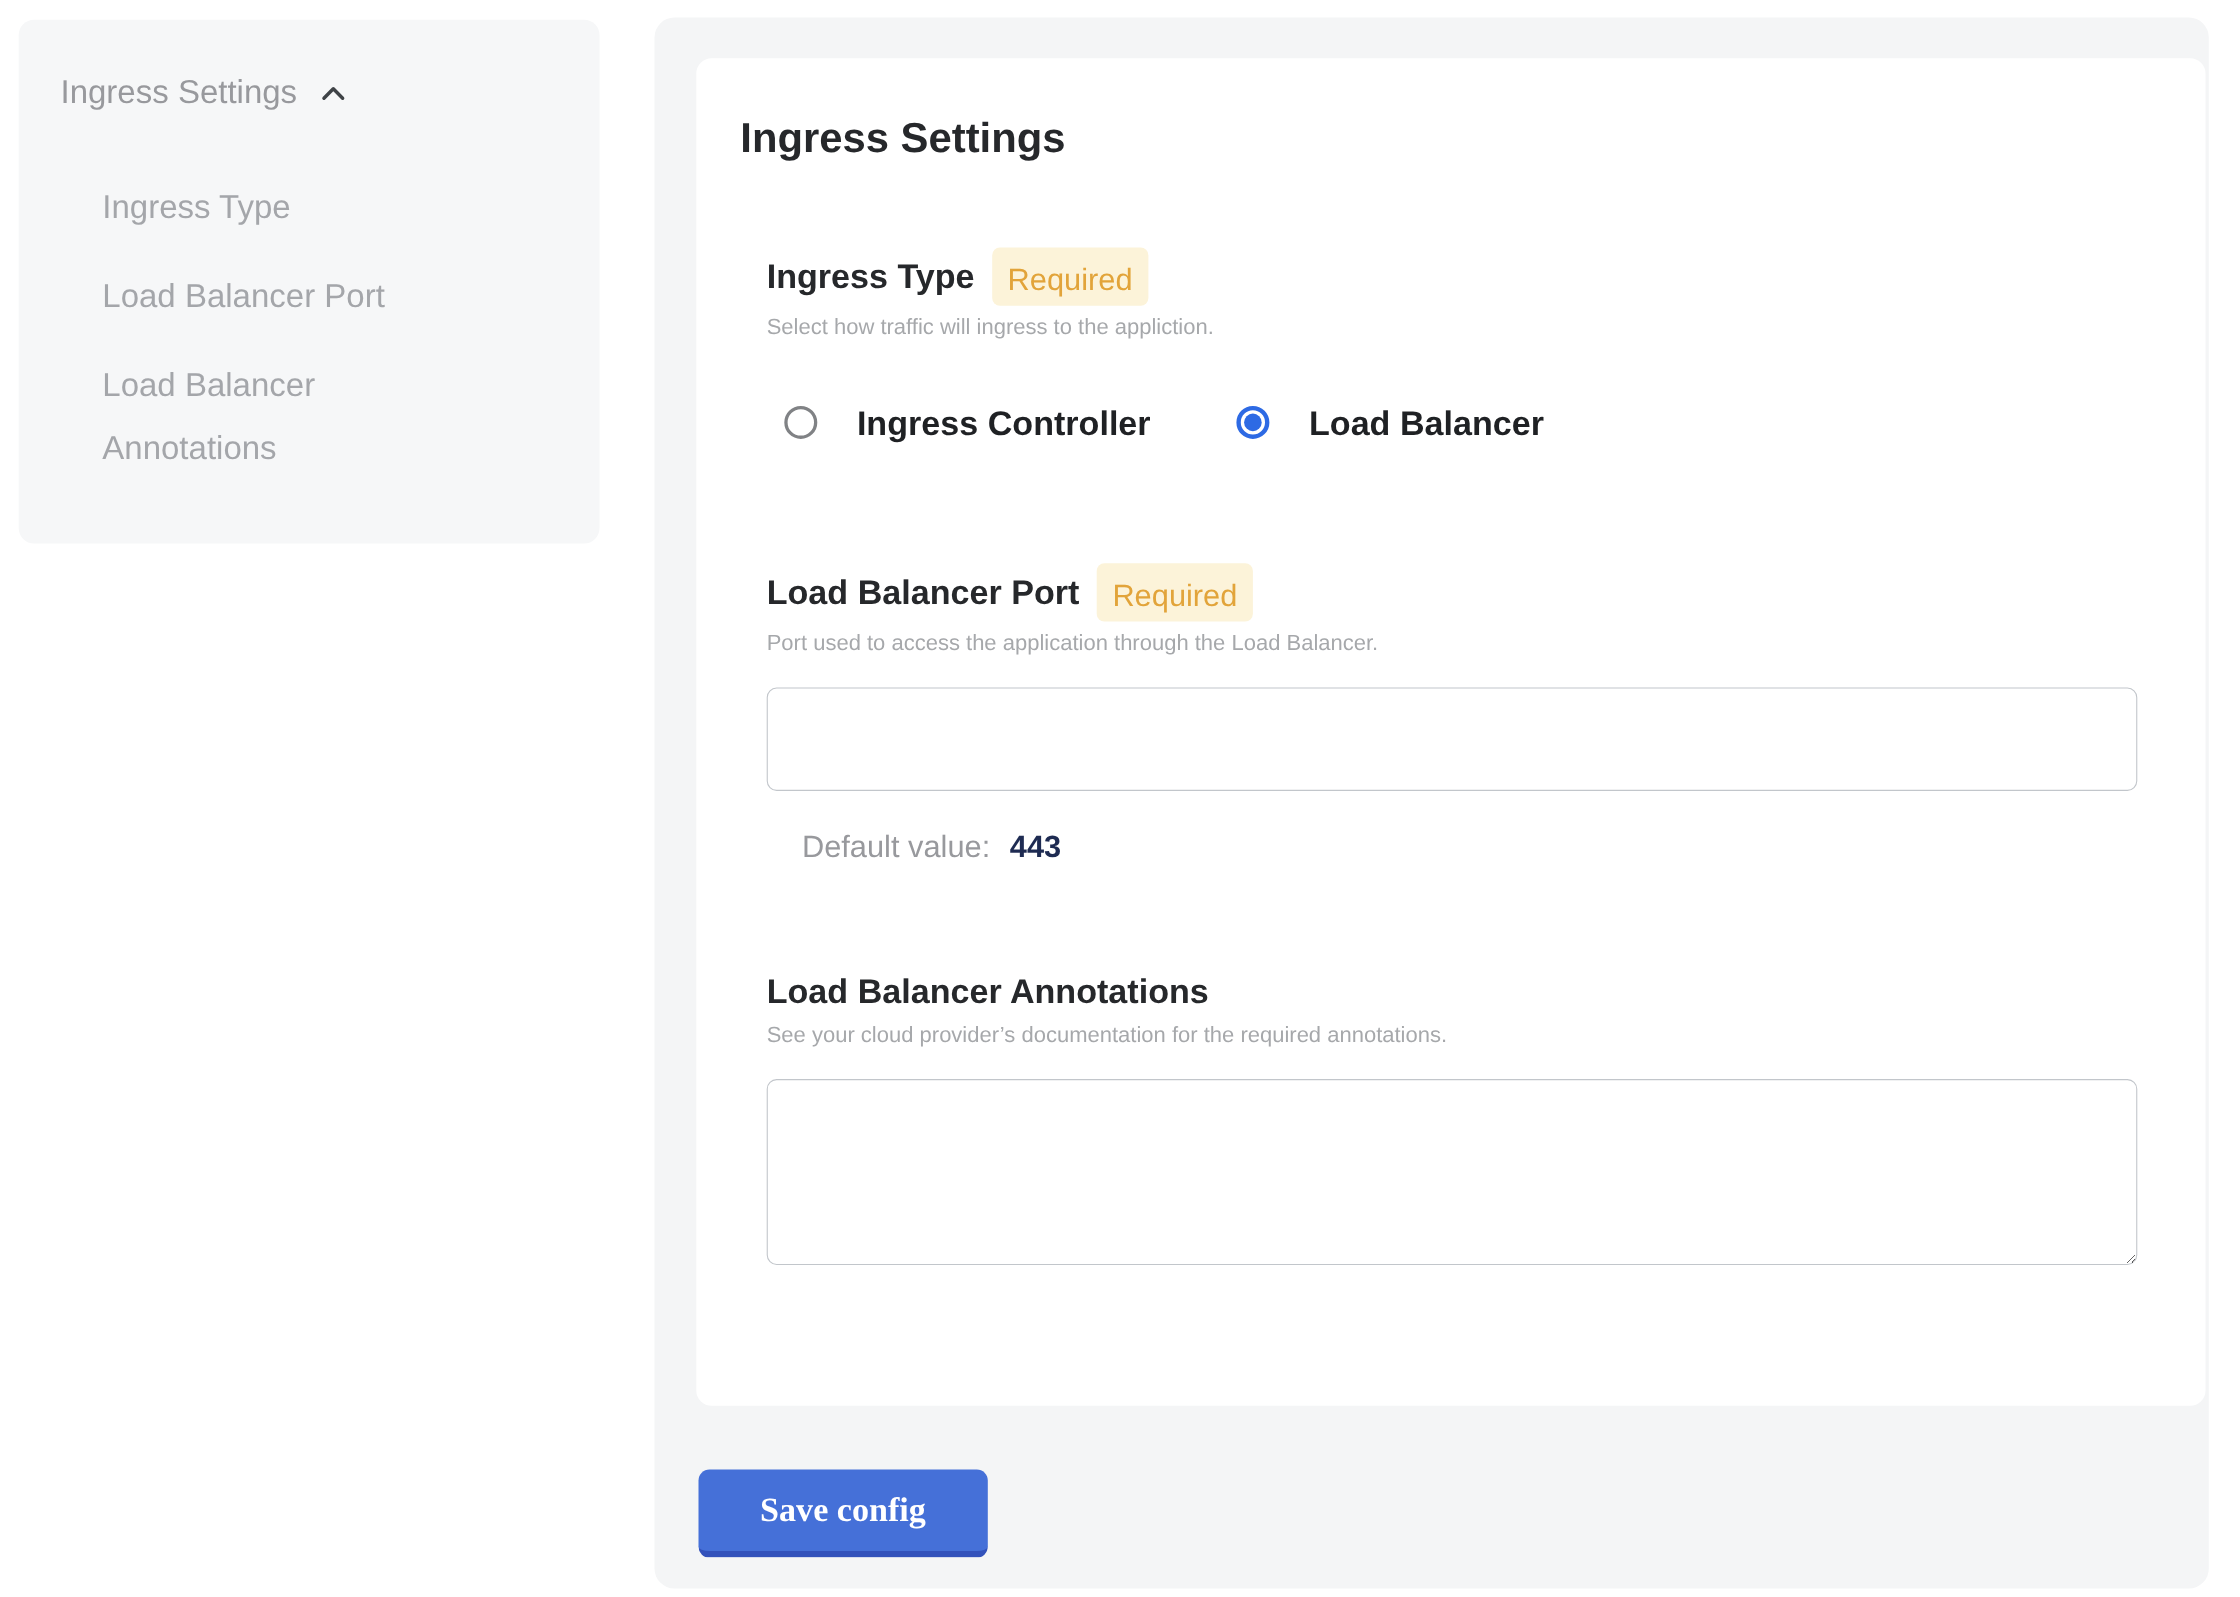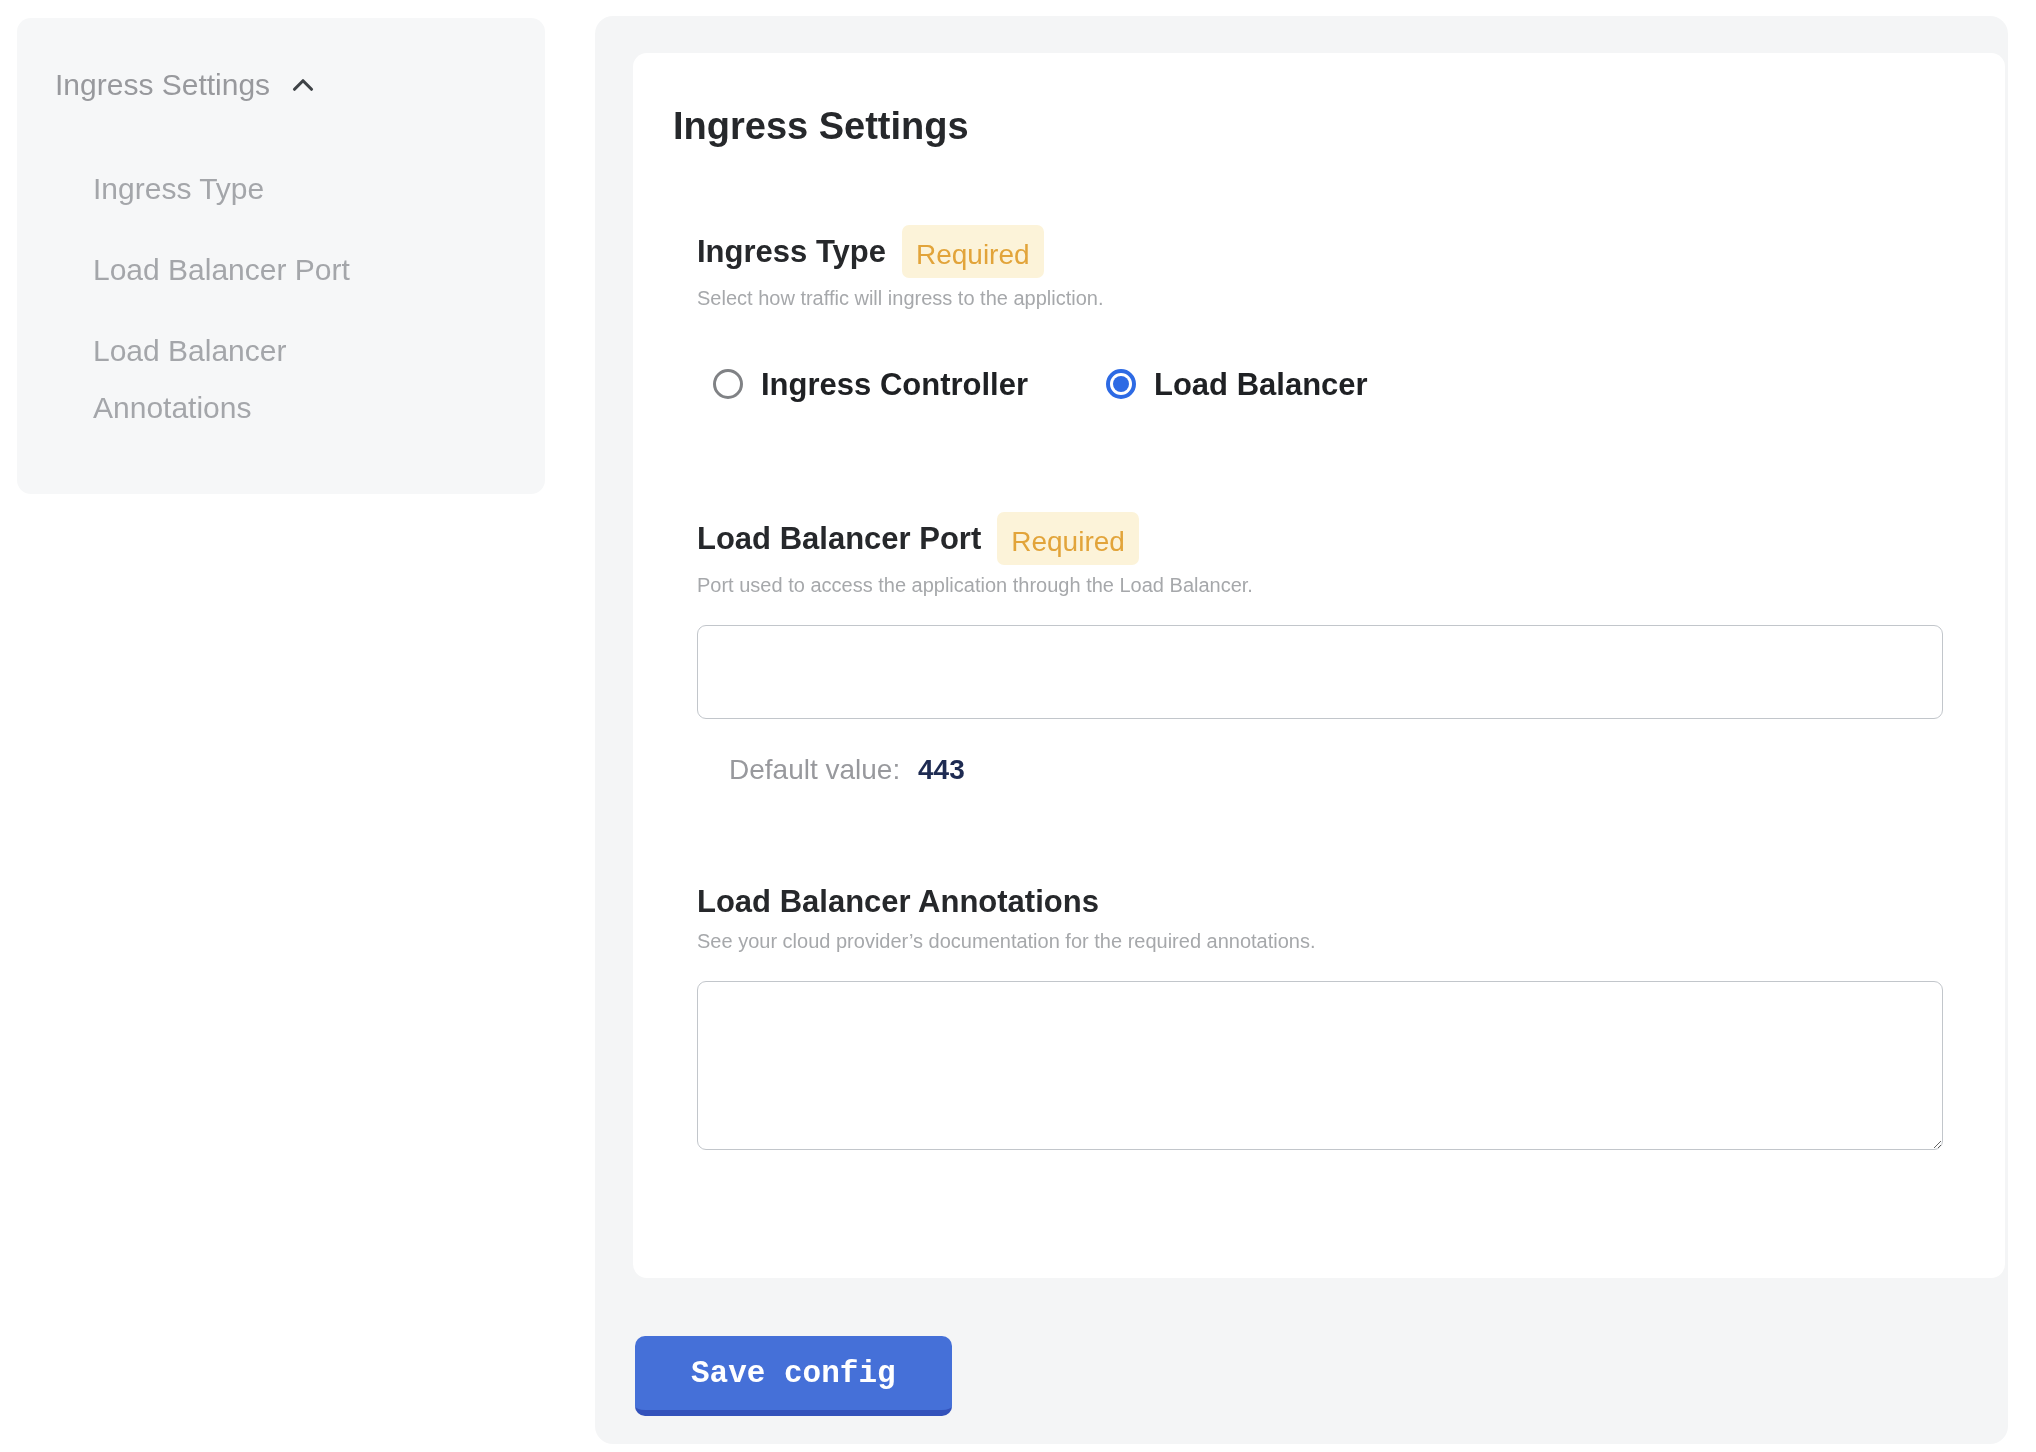--- a/index.html
+++ b/index.html
@@ -49,21 +49,21 @@
   .field-3{margin-top:97px;}
 
   .field-label-row{display:flex;align-items:center;}
   .field-label{font-size:31px;font-weight:700;color:var(--text-dark);line-height:1.2;}
   .badge{margin-left:16px;background:var(--badge-bg);color:var(--badge-text);
     font-size:28px;line-height:1;padding:16px 14px 9px;border-radius:7px;}
   .field-desc{margin-top:8px;font-size:20px;color:var(--desc-gray);line-height:1.2;}
 
   
   .radio-row{display:flex;align-items:center;margin-top:56px;padding-left:16px;column-gap:78px;}
-  .radio-option{display:flex;align-items:center;cursor:pointer;}
+  .radio-option{display:flex;align-items:center;cursor:pointer;gap:18px;}
   .radio-circle{width:30px;height:30px;border-radius:50%;border:3px solid var(--radio-gray);
     background:#fff;display:inline-flex;align-items:center;justify-content:center;flex:none;}
   .radio-circle.checked{border:4px solid var(--radio-blue);}
   .radio-circle.checked::after{content:"";width:16px;height:16px;border-radius:50%;
     background:var(--radio-blue);}
   .radio-label{margin-left:18px;font-size:31px;font-weight:600;color:#1f2124;line-height:1.2;}
 
   
   .text-input{display:block;margin-top:28px;width:1246px;height:94px;
     border:1px solid var(--border-gray);border-radius:9px;background:#fff;
@@ -74,21 +74,21 @@
   .default-value{color:var(--navy);font-weight:600;margin-left:10px;}
   .annotations-area{display:block;margin-top:28px;width:1246px;height:169px;
     border:1px solid var(--border-gray);border-radius:9px;background:#fff;
     font-size:28px;padding:14px 20px;color:var(--text-dark);outline:none;
     resize:both;font-family:"Liberation Sans",sans-serif;}
 
   
   .save-btn{position:absolute;left:40px;top:1320px;min-width:242px;height:80px;
     background:var(--btn-blue);border:none;border-bottom:6px solid var(--btn-blue-dark);
     border-radius:10px;color:#ffffff;font-size:31px;font-weight:700;
-    font-family:Liberation Mono, monospace;padding:0 56px;cursor:pointer;}
+    font-family:Liberation Serif, serif;padding:0 56px;cursor:pointer;}
 </style>
 </head>
 <body>
 
 <div class="page">
 
   <aside class="sidebar">
     <div class="sidebar-title-row">
       <span class="sidebar-title">Ingress Settings</span>
       <span class="chevron">

